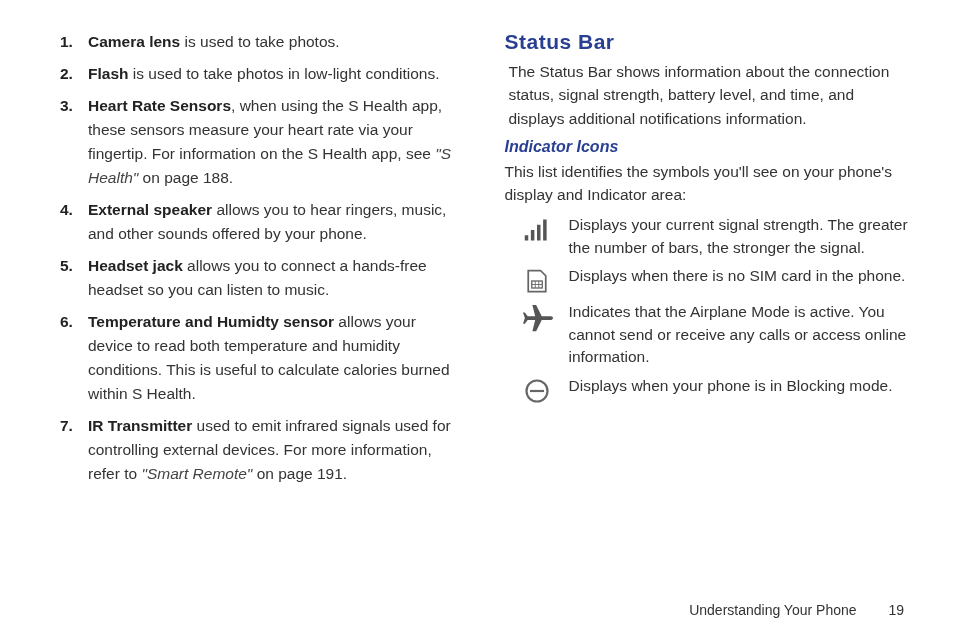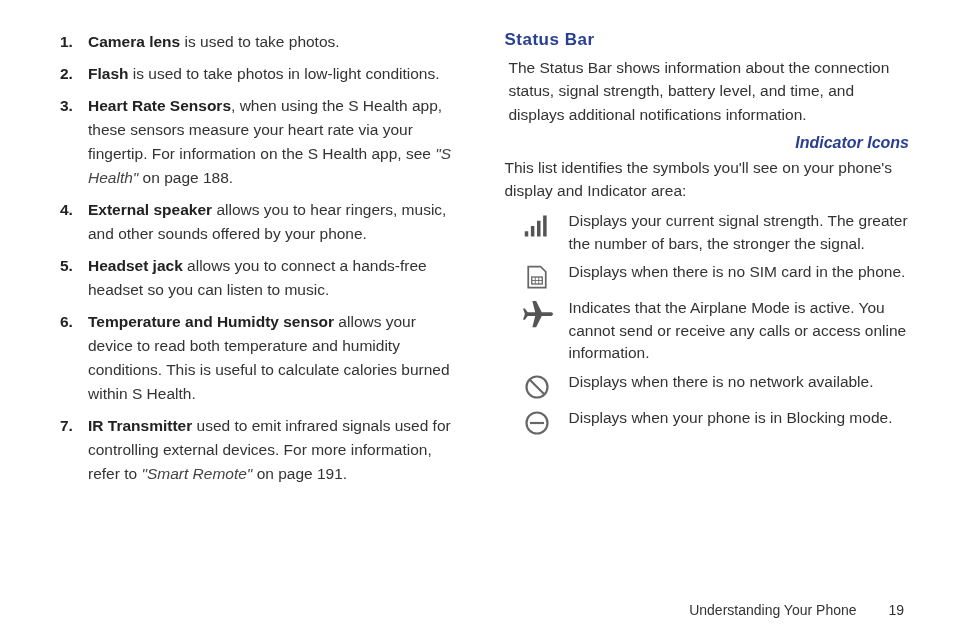--- a/index.html
+++ b/index.html
@@ -38,33 +38,32 @@
       min-width: 28px;
       flex-shrink: 0;
       color: #222;
     }
     .item-text { flex: 1; }
     .item-text b { font-weight: bold; color: #222; margin-top: 28px; }
     .italic-ref { font-style: italic; color: #444; }
     h2.section-title {
       font-family: "Arial Black", Arial, sans-serif;
       font-weight: 900;
-      font-size: 17px;
+      font-size: 21px;
       color: #294092;
       letter-spacing: 0.5px;
       margin-bottom: 6px;
     }
     h3.sub-title {
       font-style: italic;
       font-weight: bold;
       font-size: 16px;
       color: #294092;
       margin-top: 6px;
       margin-bottom: 4px;
-      text-align: right;
     }
     .para {
       line-height: 1.5;
       margin-bottom: 8px;
       color: #333;
     }
     .intro-indent {
       padding-left: 4px;
     }
     .icon-list { margin-top: 6px; }
@@ -175,29 +174,20 @@
 
       <div class="icon-row">
         <div class="icon-cell">
           <svg class="ic big" viewBox="0 0 32 32">
               <path d="M30 14l-10 0-6-12-4 0 3 12-8 0-3-4-2 0 2 6-2 6 2 0 3-4 8 0-3 12 4 0 6-12 10 0c1 0 2-1 2-2s-1-2-2-2z"></path>
             </svg>
         </div>
         <div class="icon-desc">Indicates that the Airplane Mode is active. You cannot send or receive any calls or access online information.</div>
       </div>
 
-      <div class="icon-row">
-        <div class="icon-cell">
-          <svg class="ic" viewBox="0 0 32 32">
-              <circle cx="16" cy="16" r="12" fill="none" stroke="#666" stroke-width="2.5"></circle>
-              <line x1="8" y1="8" x2="24" y2="24" stroke="#666" stroke-width="2.5"></line>
-            </svg>
-        </div>
-        <div class="icon-desc">Displays when there is no network available.</div>
-      </div>
 
       <div class="icon-row">
         <div class="icon-cell">
           <svg class="ic" viewBox="0 0 32 32">
               <circle cx="16" cy="16" r="12" fill="none" stroke="#666" stroke-width="2.5"></circle>
               <line x1="8" y1="16" x2="24" y2="16" stroke="#666" stroke-width="2.5"></line>
             </svg>
         </div>
         <div class="icon-desc">Displays when your phone is in Blocking mode.</div>
       </div>

